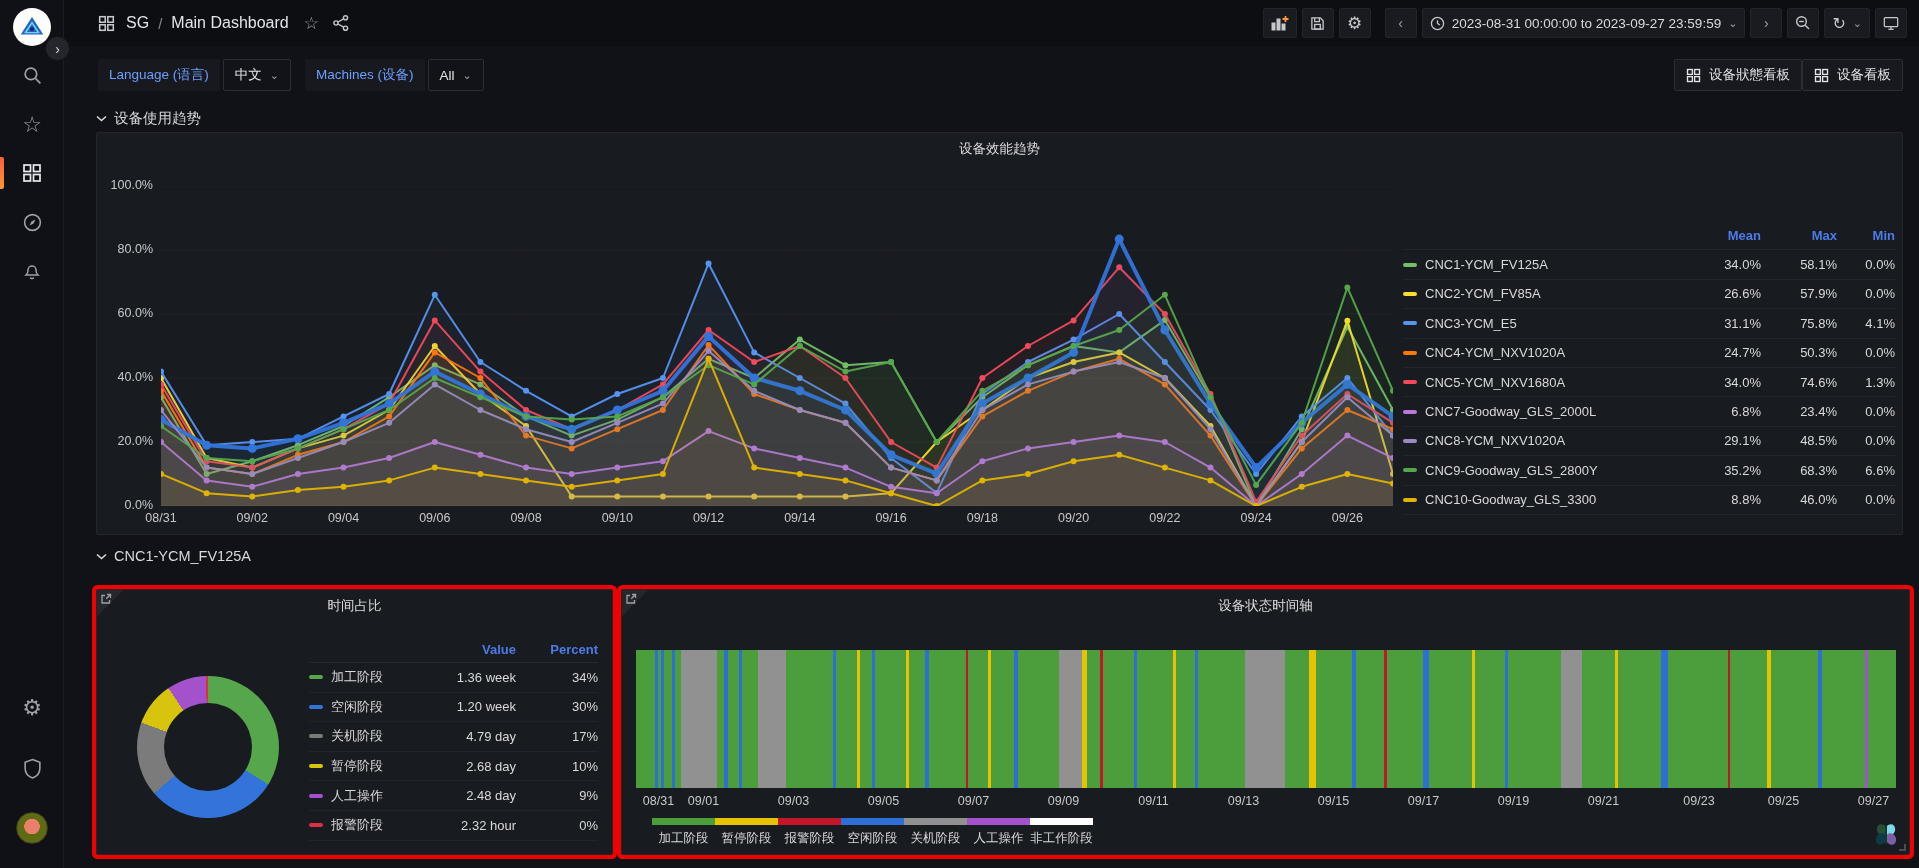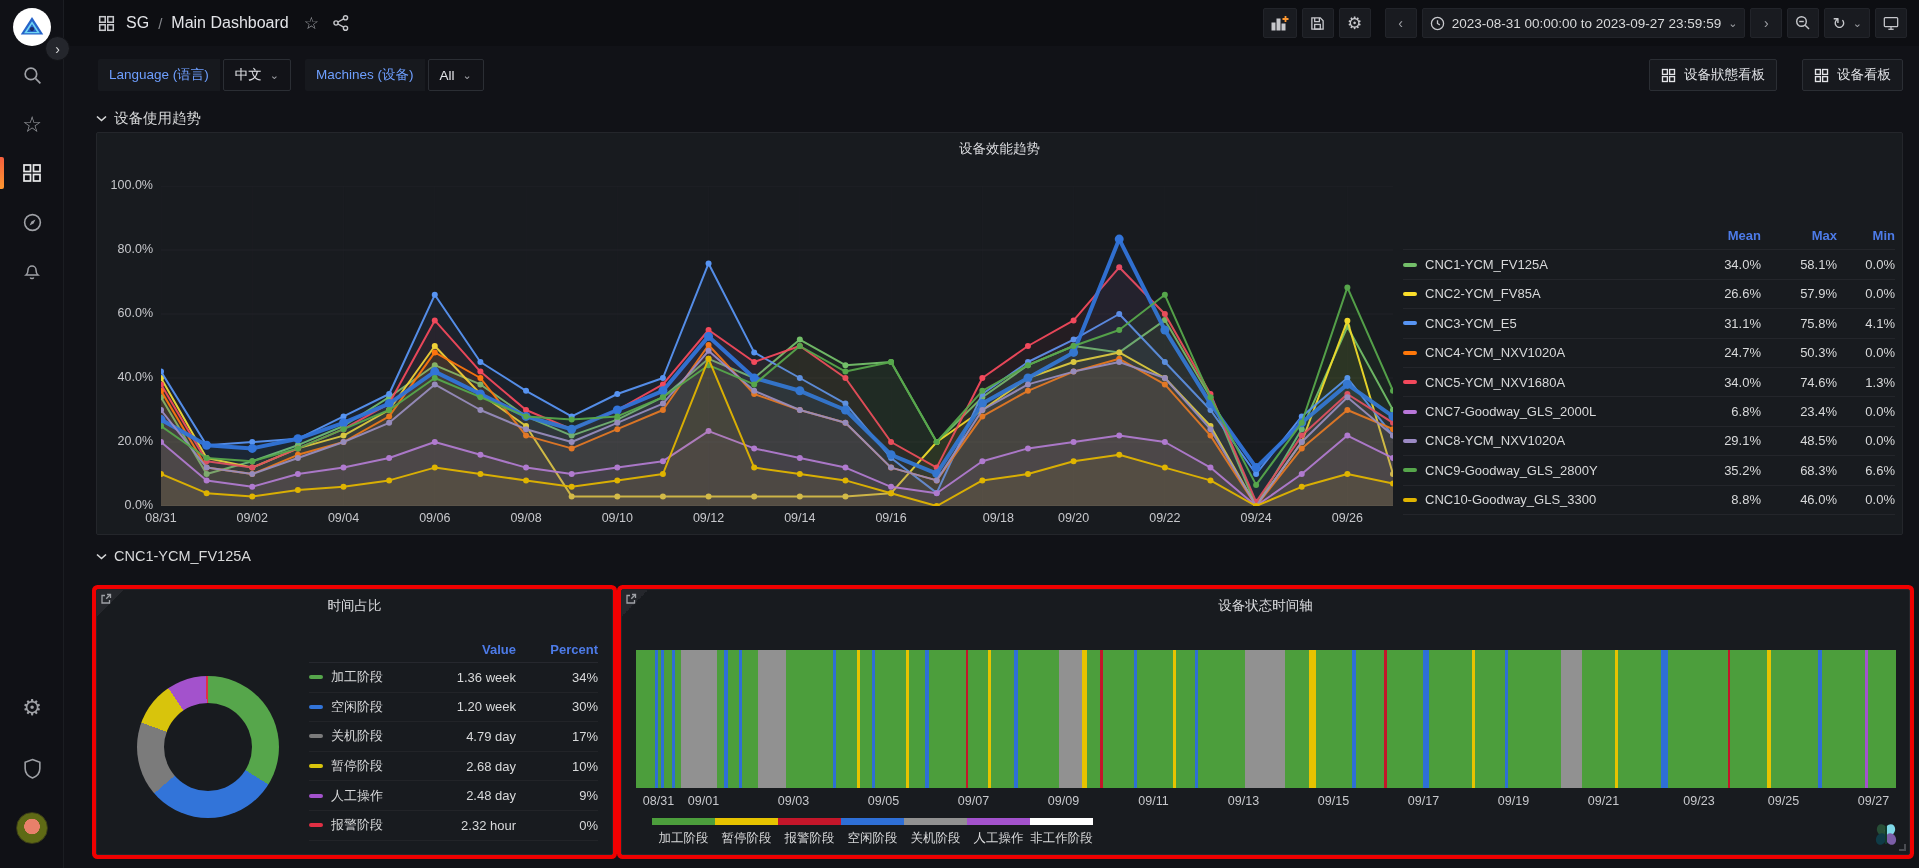--- a/index.html
+++ b/index.html
@@ -27,21 +27,21 @@
   .tbtn { height:30px; min-width:32px; background:#191b20; border:1px solid #22242a; border-radius:2px; display:flex; align-items:center; justify-content:center; color:#c7c8cc; padding:0 7px; cursor:pointer; font-size:13px; gap:7px; }
   .tbtn svg { stroke:#c7c8cc; }
   #time-range-label { white-space:nowrap; font-size:13.5px; color:#d8d9da; }
   .chev { font-size:11px; color:#9fa1a6; }
 
   
   #subheader { position:absolute; left:64px; top:46px; right:0; height:58px; display:flex; align-items:center; padding-left:34px; }
   .var-group { display:flex; align-items:center; margin-right:14px; }
   .var-label { height:32px; display:flex; align-items:center; padding:0 11px; background:#17191e; color:#6e9fff; font-size:13.5px; border-radius:2px 0 0 2px; margin-right:3px; }
   .var-value { height:32px; display:flex; align-items:center; gap:8px; padding:0 11px; background:#121318; border:1px solid #2b2e34; color:#e3e4e8; font-size:13.5px; border-radius:2px; cursor:pointer; }
-  #dash-links { margin-left:auto; display:flex; gap:25px; margin-right:16px; }
+  #dash-links { margin-left:auto; display:flex; gap:0; margin-right:16px; }
   .dash-link { height:32px; display:flex; align-items:center; gap:8px; padding:0 11px; background:#17191e; border:1px solid #2b2e34; border-radius:2px; color:#e3e4e8; font-size:13.5px; cursor:pointer; }
 
   
   .row-header { position:absolute; display:flex; align-items:center; gap:7px; color:#d8d9da; font-size:14.5px; font-weight:500; cursor:pointer; }
   .panel { position:absolute; background:#181b1f; border:1px solid #24262b; border-radius:2px; }
   .panel-title { position:absolute; top:7px; left:0; right:0; text-align:center; font-size:13.5px; color:#dcdde0; font-weight:500; }
   .hl { box-shadow:0 0 0 4px #f00000; }
   .corner-link { position:absolute; top:0; left:0; width:26px; height:26px; background:linear-gradient(135deg,#25272c 0 50%,transparent 50%); cursor:pointer; }
   .corner-link svg { position:absolute; top:3px; left:3px; }
 
@@ -592,21 +592,21 @@
     <div id="perf-xticks">
         <div class="xtick" style="left: 64px;">08/31</div>
         <div class="xtick" style="left: 155.259px;">09/02</div>
         <div class="xtick" style="left: 246.519px;">09/04</div>
         <div class="xtick" style="left: 337.778px;">09/06</div>
         <div class="xtick" style="left: 429.037px;">09/08</div>
         <div class="xtick" style="left: 520.296px;">09/10</div>
         <div class="xtick" style="left: 611.556px;">09/12</div>
         <div class="xtick" style="left: 702.815px;">09/14</div>
         <div class="xtick" style="left: 794.074px;">09/16</div>
-        <div class="xtick" style="left: 885.333px; margin-left: 16px;">09/18</div>
+        <div class="xtick" style="left: 885.333px;">09/18</div>
         <div class="xtick" style="left: 976.593px;">09/20</div>
         <div class="xtick" style="left: 1067.85px;">09/22</div>
         <div class="xtick" style="left: 1159.11px;">09/24</div>
         <div class="xtick" style="left: 1250.37px;">09/26</div>
       </div>
     <div id="perf-legend">
         <div class="lg-row lg-head">
           <span class="lg-name"></span>
           <span class="lg-c1">Mean</span>
           <span class="lg-c2">Max</span>

